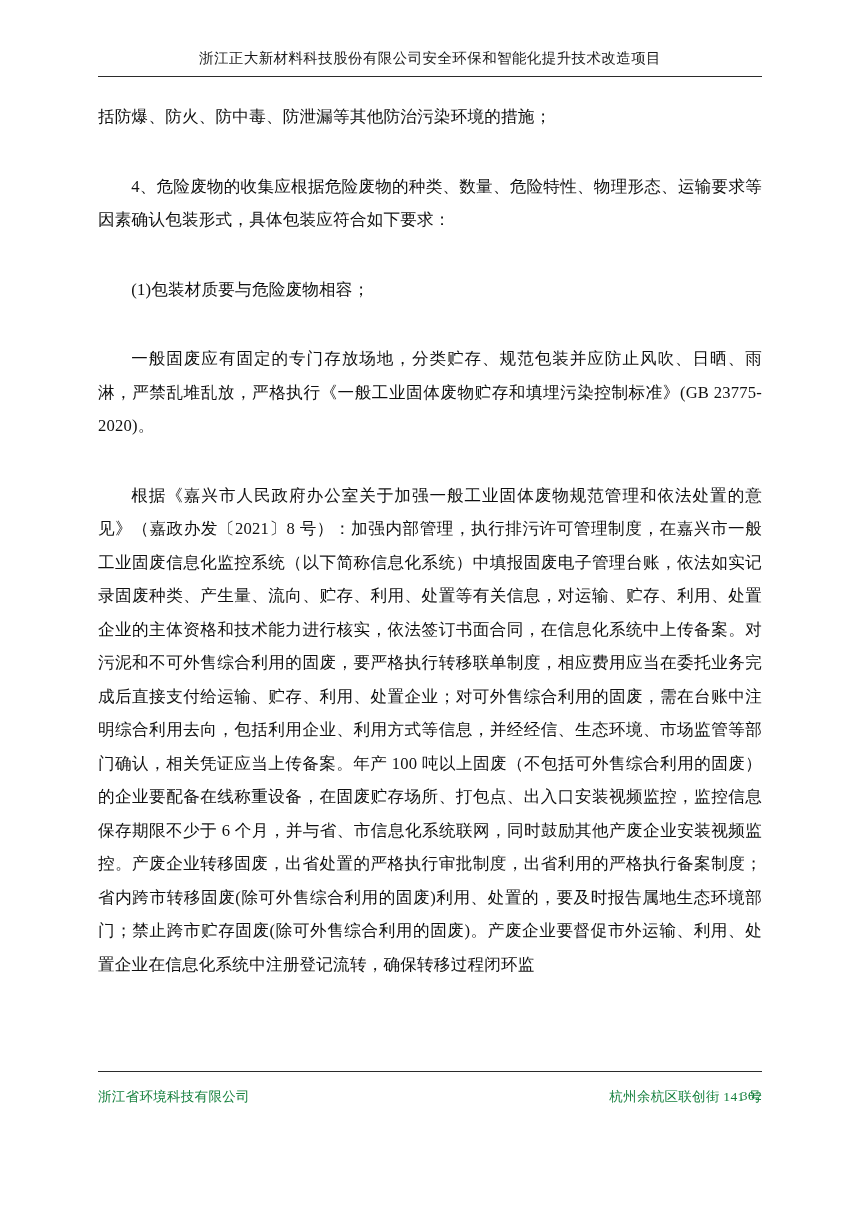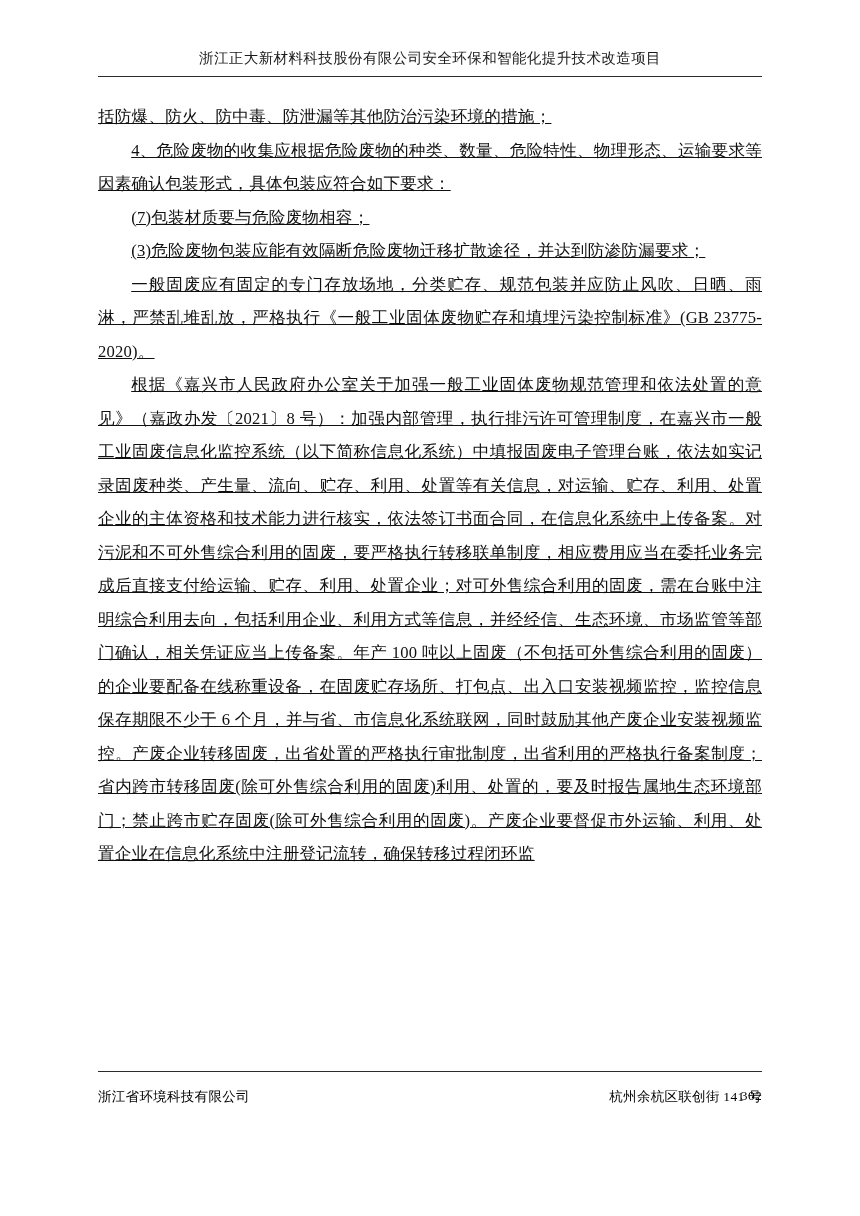--- a/index.html
+++ b/index.html
@@ -58,24 +58,24 @@
     width: 664px;
   }
   p.para {
     margin: 0 0 0 0;
     font-size: 16.6px;
     line-height: 33.5px;
     color: #101010;
     text-align: justify;
     text-justify: inter-ideograph;
     letter-spacing: 0.2px;
-    text-decoration: underline;
   }
   p.indent2 {
     text-indent: 2em;
+    margin-top: 36px;
   }
   h4.section-heading {
     margin: 18px 0 4px 0;
     font-size: 16.8px;
     font-weight: bold;
     line-height: 33px;
     color: #000000;
     letter-spacing: 0.2px;
   }
   
@@ -89,21 +89,21 @@
   }
   .doc-footer {
     position: absolute;
     bottom: 62px;
     left: 0;
     width: 664px;
     display: flex;
     justify-content: space-between;
     align-items: baseline;
     font-size: 13.5px;
-    color: #000000;
+    color: #15803d;
     letter-spacing: 0.3px;
     gap: 8px;
   }
   .doc-footer .footer-center {
     position: absolute;
     left: 0;
     width: 664px;
     text-align: right;
     font-size: 13.5px;
   }
@@ -123,24 +123,23 @@
       <div class="header-title">浙江正大新材料科技股份有限公司安全环保和智能化提升技术改造项目</div>
     </div>
     <div class="header-rule"></div>
 
     <div class="doc-body">
 
       <p class="para">括防爆、防火、防中毒、防泄漏等其他防治污染环境的措施；</p>
 
       <p class="para indent2">4、危险废物的收集应根据危险废物的种类、数量、危险特性、物理形态、运输要求等因素确认包装形式，具体包装应符合如下要求：</p>
 
-      <p class="para indent2">(7)包装材质要与危险废物相容；</p>
+      <p class="para indent2">(1)包装材质要与危险废物相容；</p>
 
 
-      <p class="para indent2">(3)危险废物包装应能有效隔断危险废物迁移扩散途径，并达到防渗防漏要求；</p>
 
 
 
 
       <p class="para indent2">一般固废应有固定的专门存放场地，分类贮存、规范包装并应防止风吹、日晒、雨淋，严禁乱堆乱放，严格执行《一般工业固体废物贮存和填埋污染控制标准》(GB 23775-2020)。</p>
 
       <p class="para indent2">根据《嘉兴市人民政府办公室关于加强一般工业固体废物规范管理和依法处置的意见》（嘉政办发〔2021〕8 号）：加强内部管理，执行排污许可管理制度，在嘉兴市一般工业固废信息化监控系统（以下简称信息化系统）中填报固废电子管理台账，依法如实记录固废种类、产生量、流向、贮存、利用、处置等有关信息，对运输、贮存、利用、处置企业的主体资格和技术能力进行核实，依法签订书面合同，在信息化系统中上传备案。对污泥和不可外售综合利用的固废，要严格执行转移联单制度，相应费用应当在委托业务完成后直接支付给运输、贮存、利用、处置企业；对可外售综合利用的固废，需在台账中注明综合利用去向，包括利用企业、利用方式等信息，并经经信、生态环境、市场监管等部门确认，相关凭证应当上传备案。年产 100 吨以上固废（不包括可外售综合利用的固废）的企业要配备在线称重设备，在固废贮存场所、打包点、出入口安装视频监控，监控信息保存期限不少于 6 个月，并与省、市信息化系统联网，同时鼓励其他产废企业安装视频监控。产废企业转移固废，出省处置的严格执行审批制度，出省利用的严格执行备案制度；省内跨市转移固废(除可外售综合利用的固废)利用、处置的，要及时报告属地生态环境部门；禁止跨市贮存固废(除可外售综合利用的固废)。产废企业要督促市外运输、利用、处置企业在信息化系统中注册登记流转，确保转移过程闭环监</p>
 
     </div>
 

